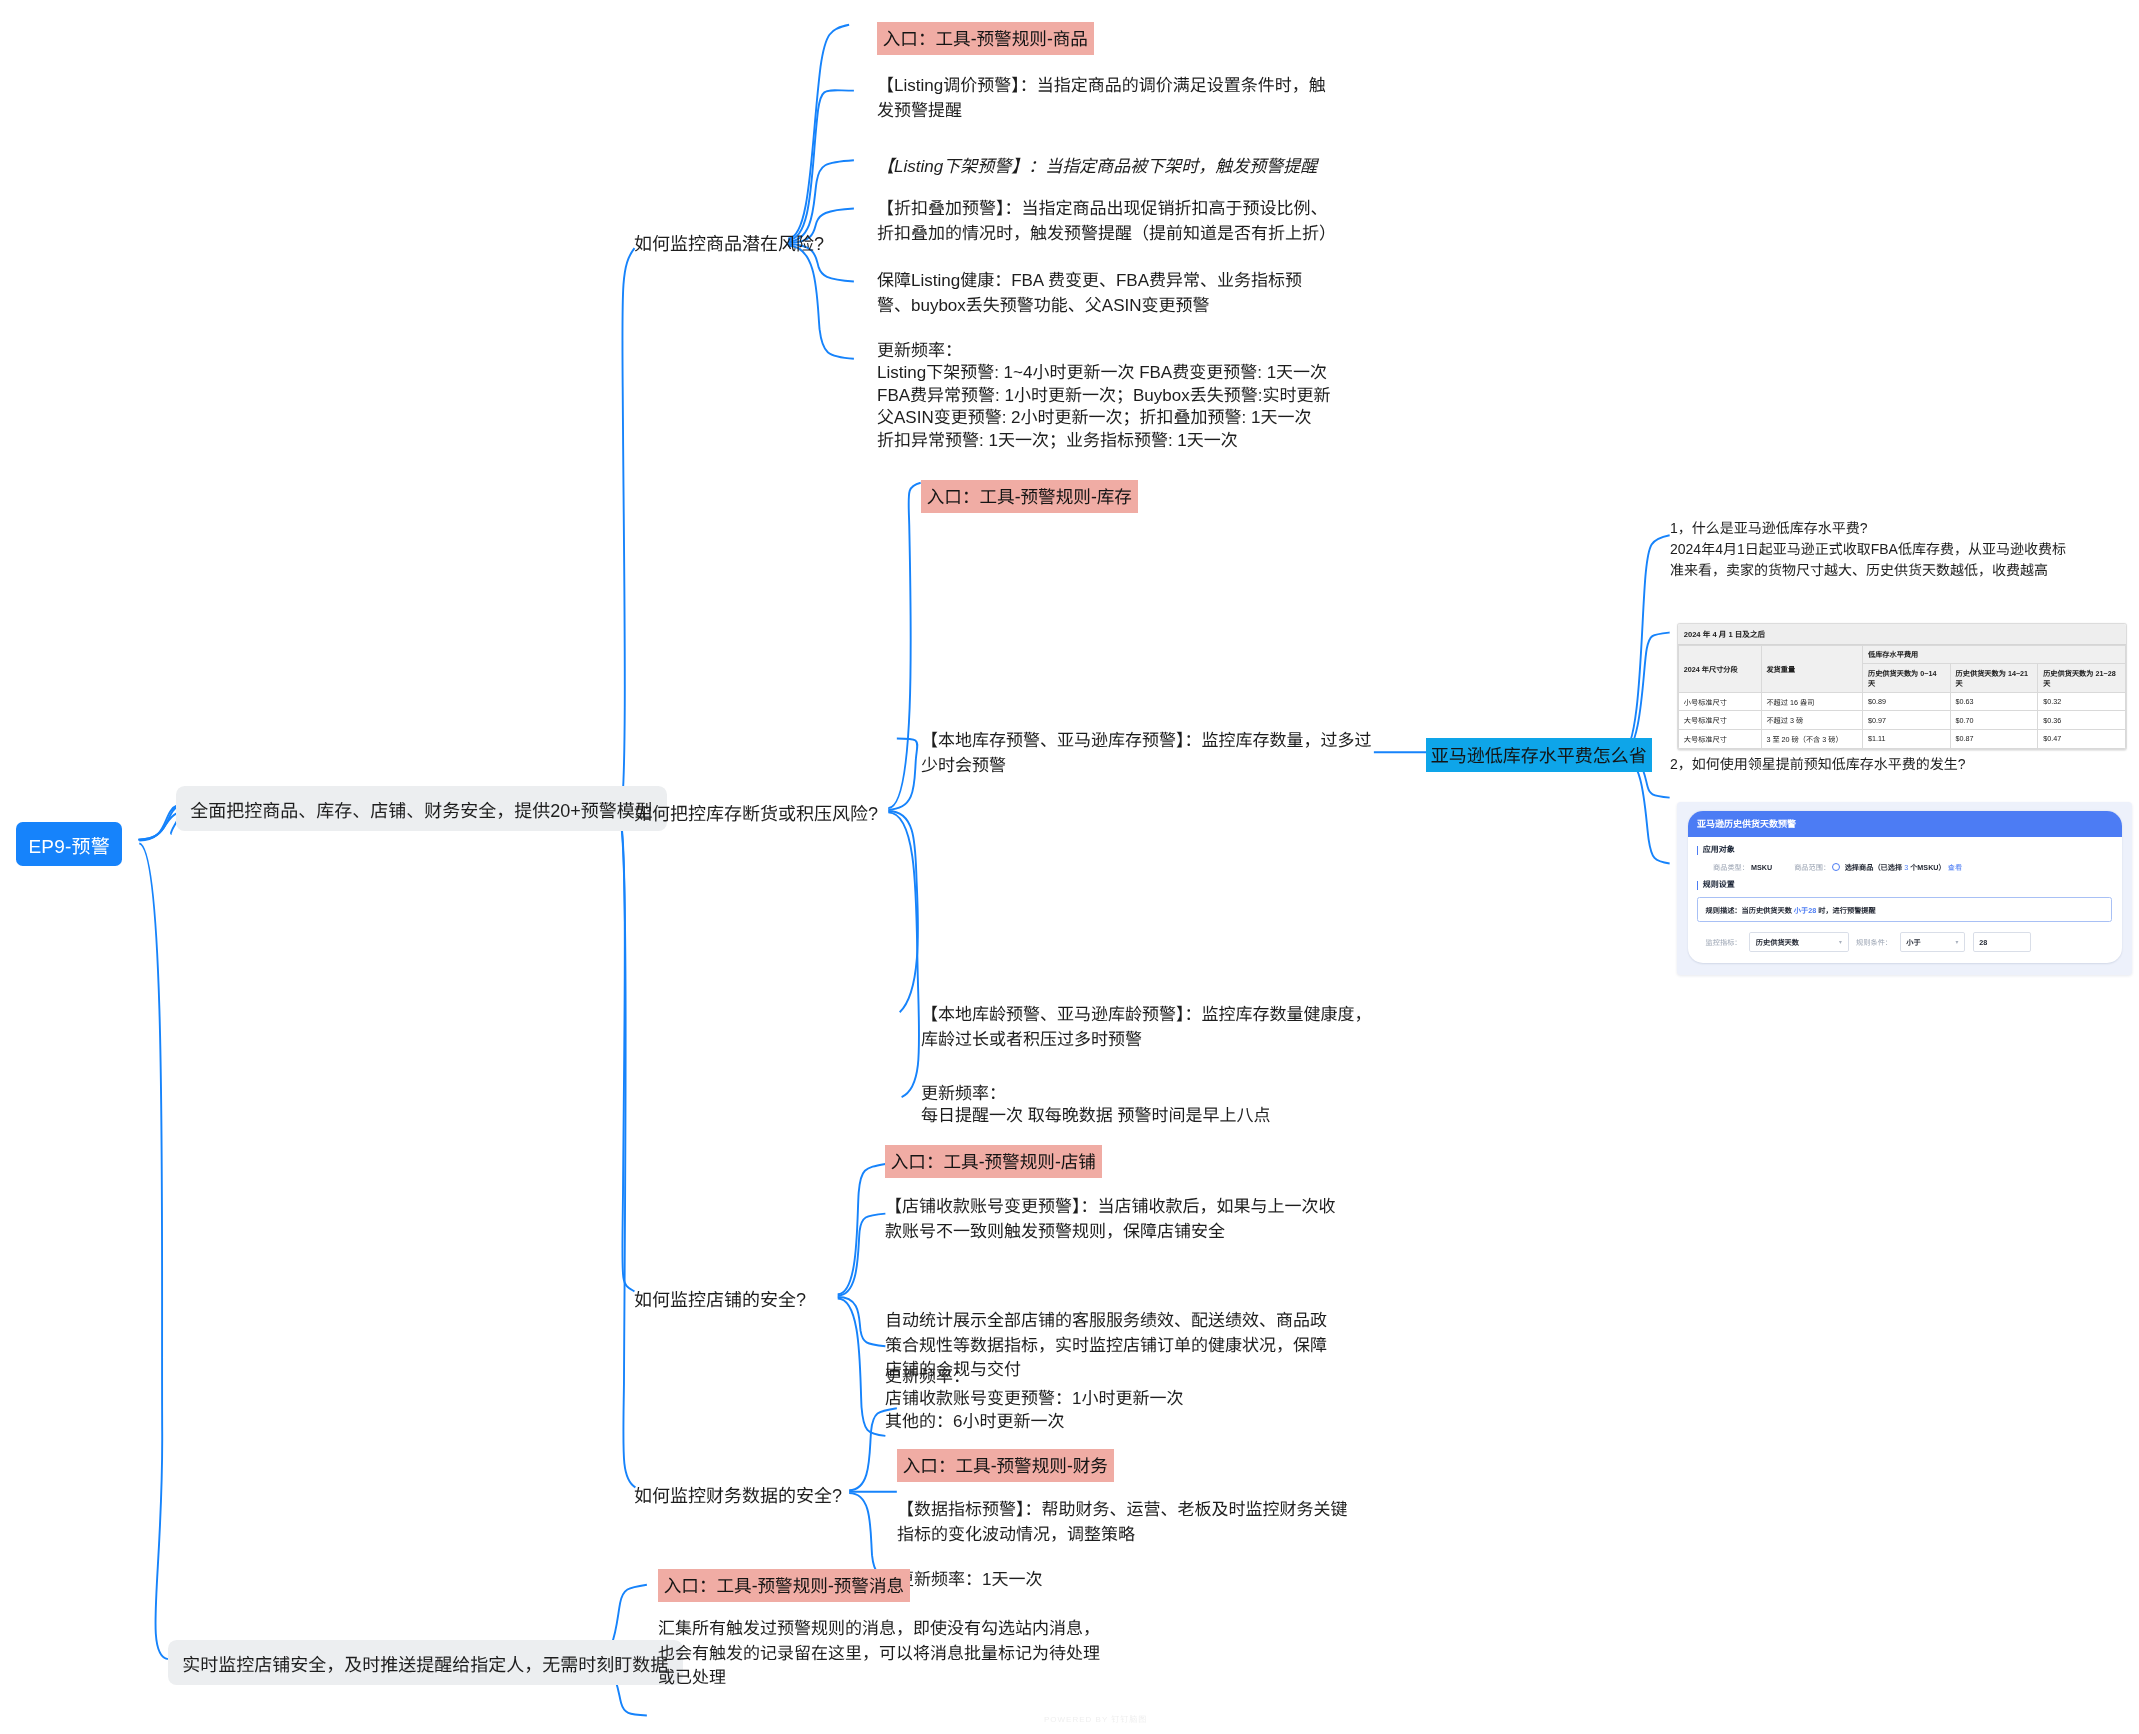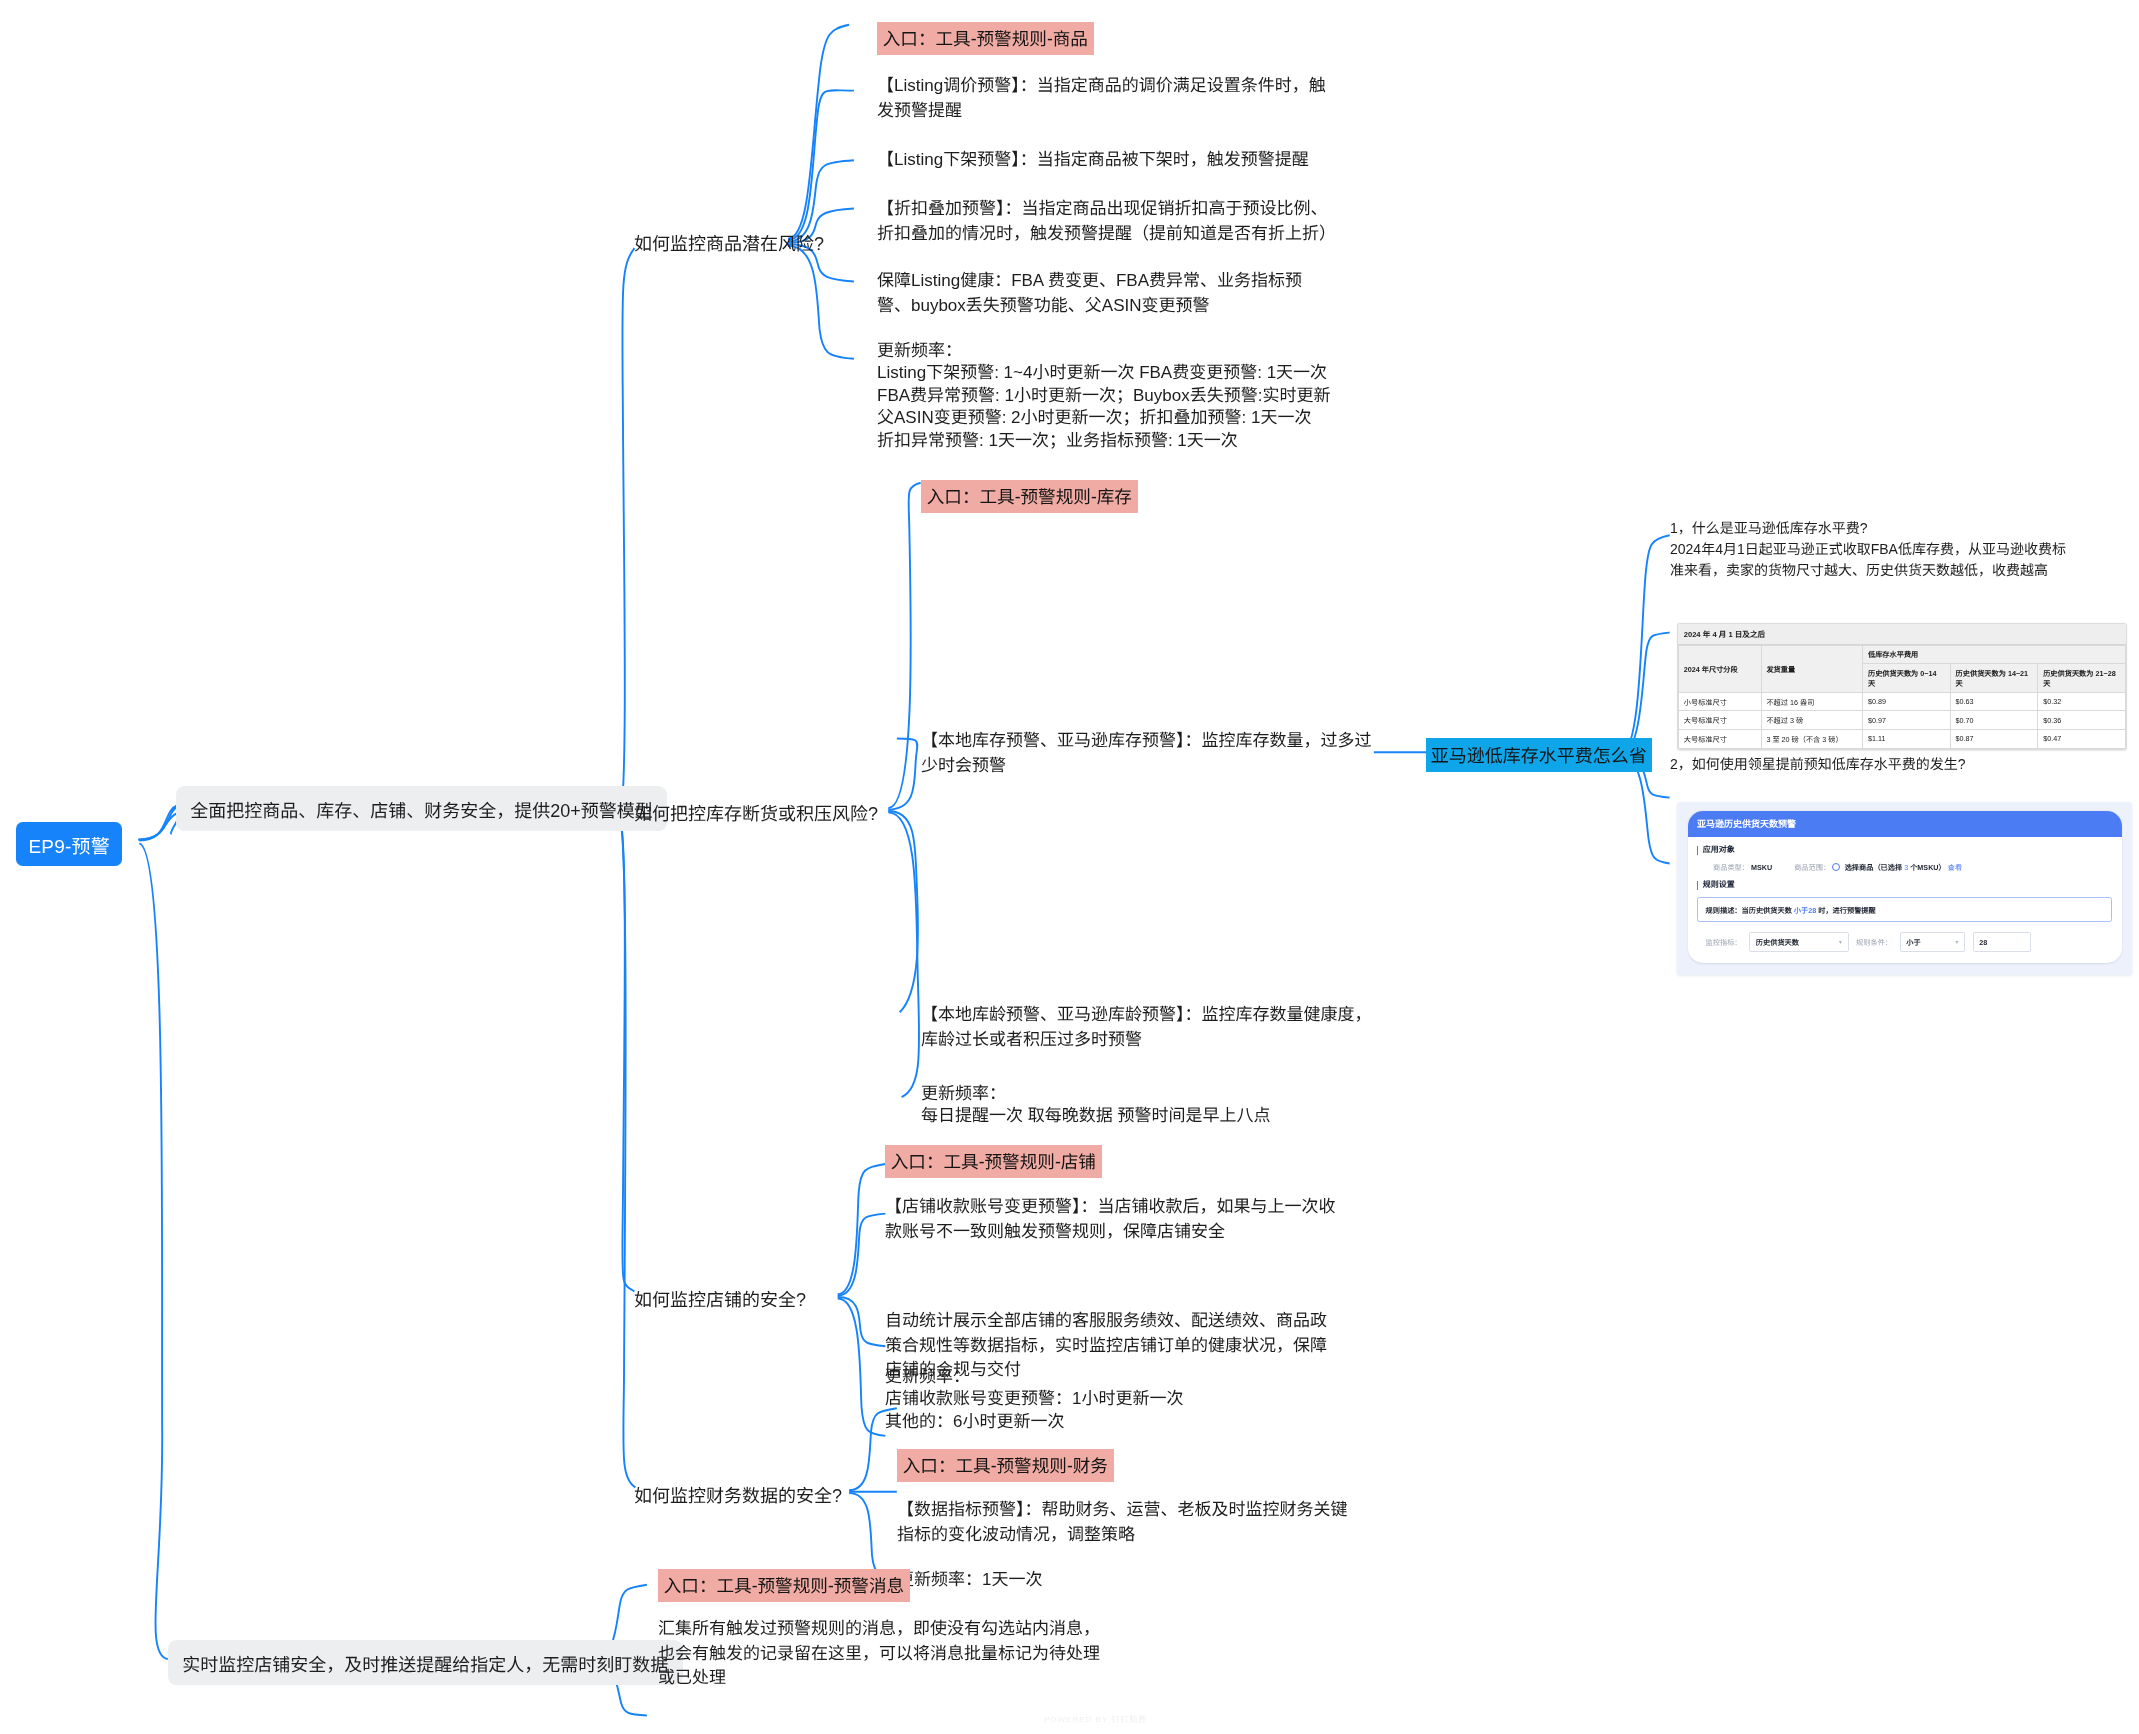--- a/index.html
+++ b/index.html
@@ -255,21 +255,21 @@
   <div class="node qnode" style="left:634px;top:1285px;">如何监控店铺的安全?</div>
 
   <div class="node qnode" style="left:634px;top:1481px;">如何监控财务数据的安全?</div>
 
   <div class="node" style="left:877px;top:22.4px;border-radius:6px;">
     <span class="entry">入口：工具-预警规则-商品</span>
   </div>
 
   <div class="node para" style="left:877px;top:74px;width:458px;">【Listing调价预警】：当指定商品的调价满足设置条件时，触发预警提醒</div>
 
-  <div class="node para" style="left:877px;top:148px;width:458px;">【Listing下架预警】：当指定商品被下架时，触发预警提醒</div>
+  <div class="node para" style="left:877px;top:155px;width:458px;font-style:italic;">【Listing下架预警】：当指定商品被下架时，触发预警提醒</div>
 
   <div class="node para" style="left:877px;top:197px;width:458px;">【折扣叠加预警】：当指定商品出现促销折扣高于预设比例、折扣叠加的情况时，触发预警提醒（提前知道是否有折上折）</div>
 
   <div class="node para" style="left:877px;top:269px;width:458px;">保障Listing健康：FBA 费变更、FBA费异常、业务指标预警、buybox丢失预警功能、父ASIN变更预警</div>
 
   <div class="node" style="left:877px;top:340px;width:487px;">
     <div class="para tight">更新频率：</div>
     <div class="para tight">Listing下架预警: 1~4小时更新一次 FBA费变更预警: 1天一次</div>
     <div class="para tight">FBA费异常预警: 1小时更新一次；Buybox丢失预警:实时更新</div>
     <div class="para tight">父ASIN变更预警: 2小时更新一次；折扣叠加预警: 1天一次</div>

